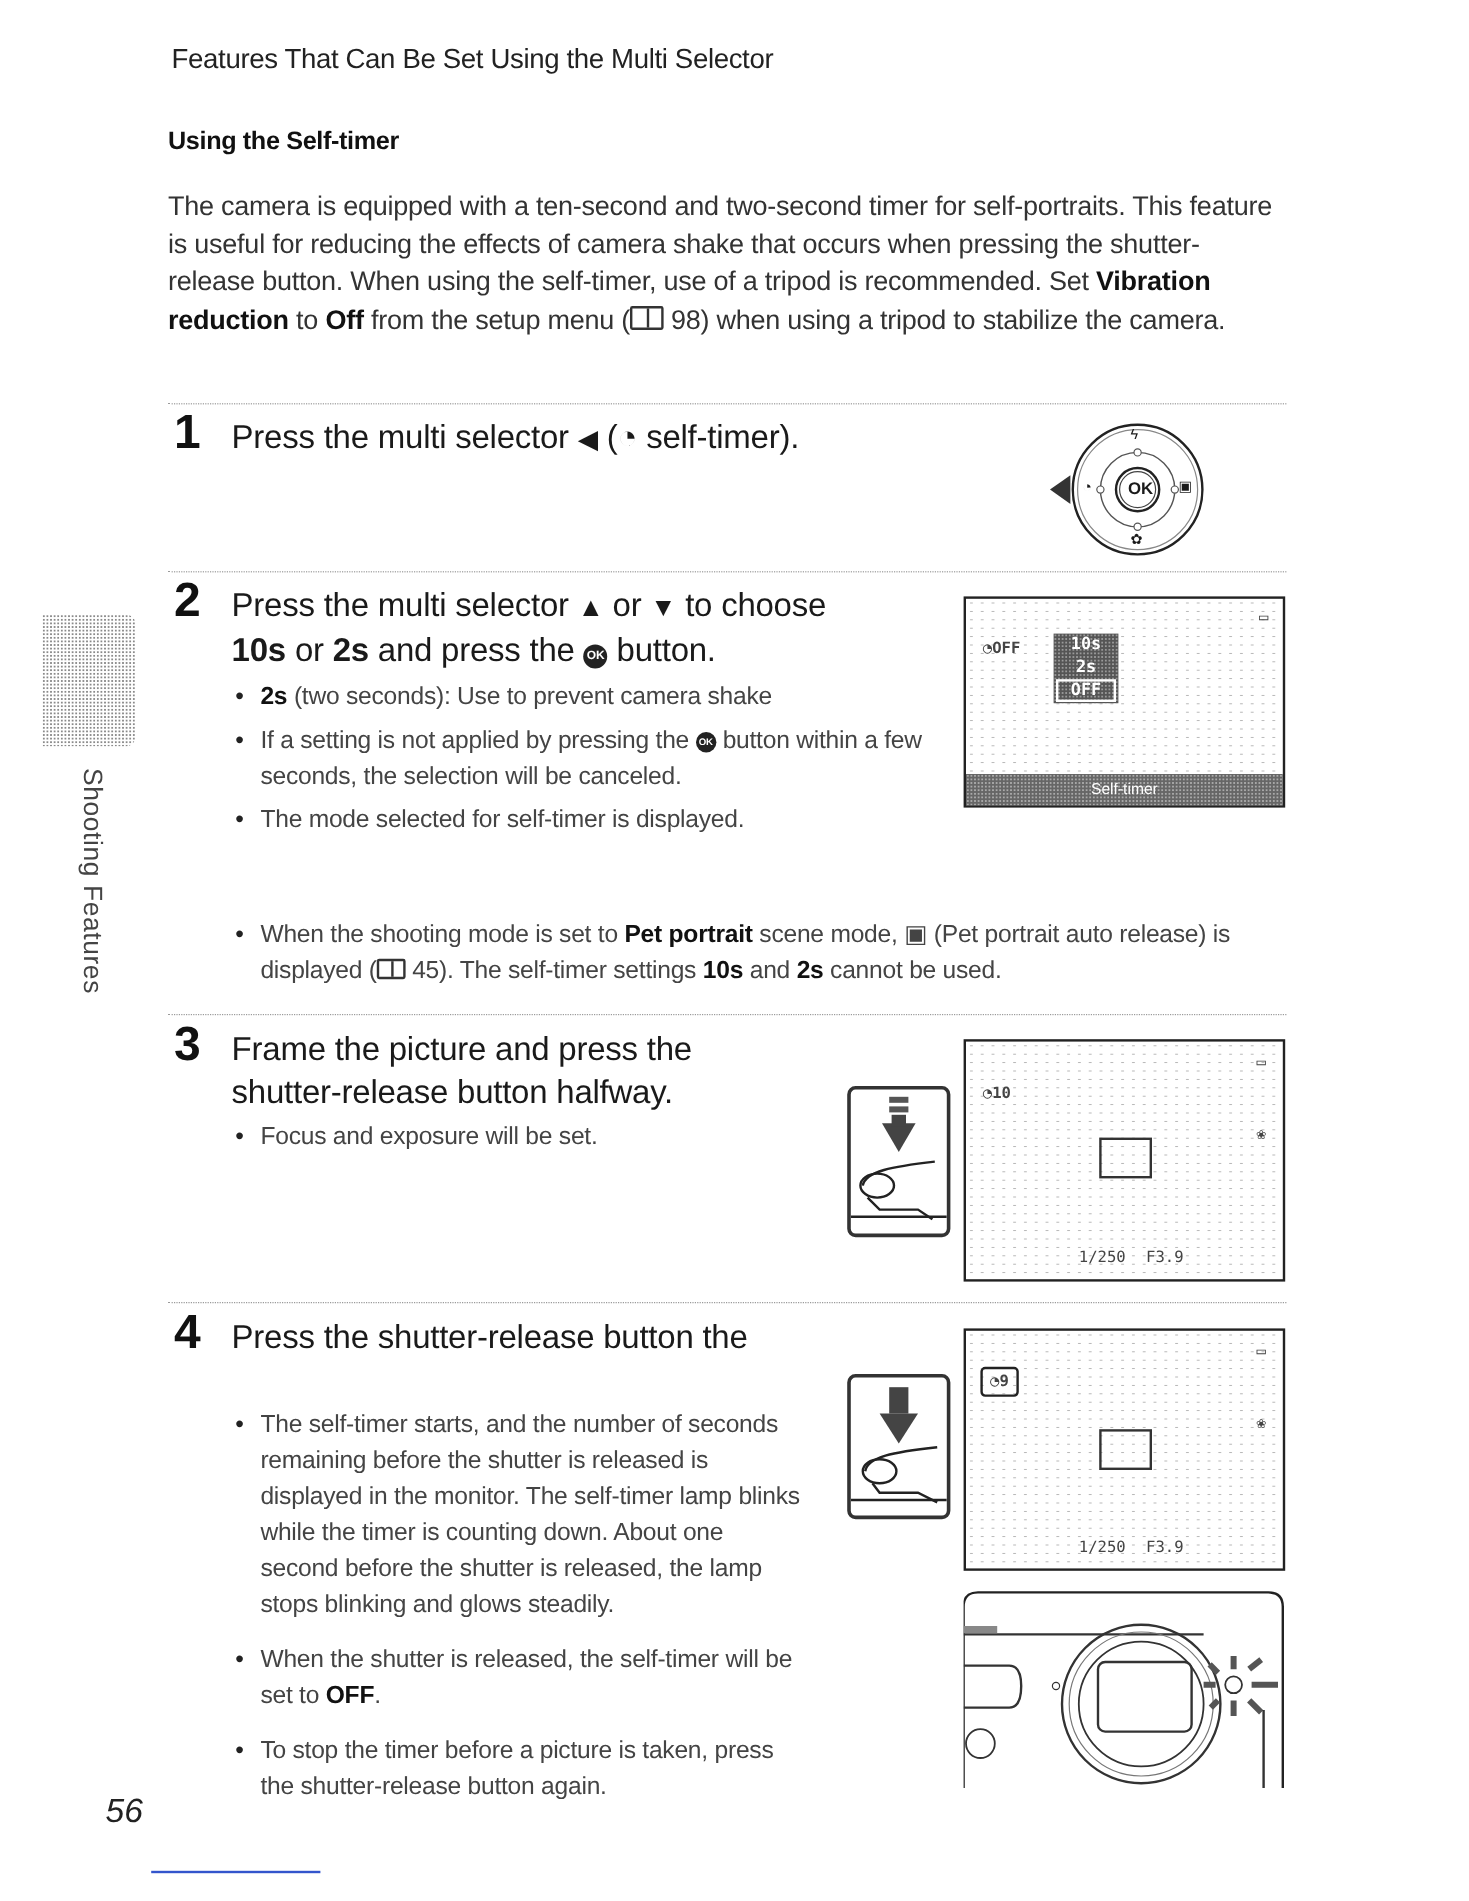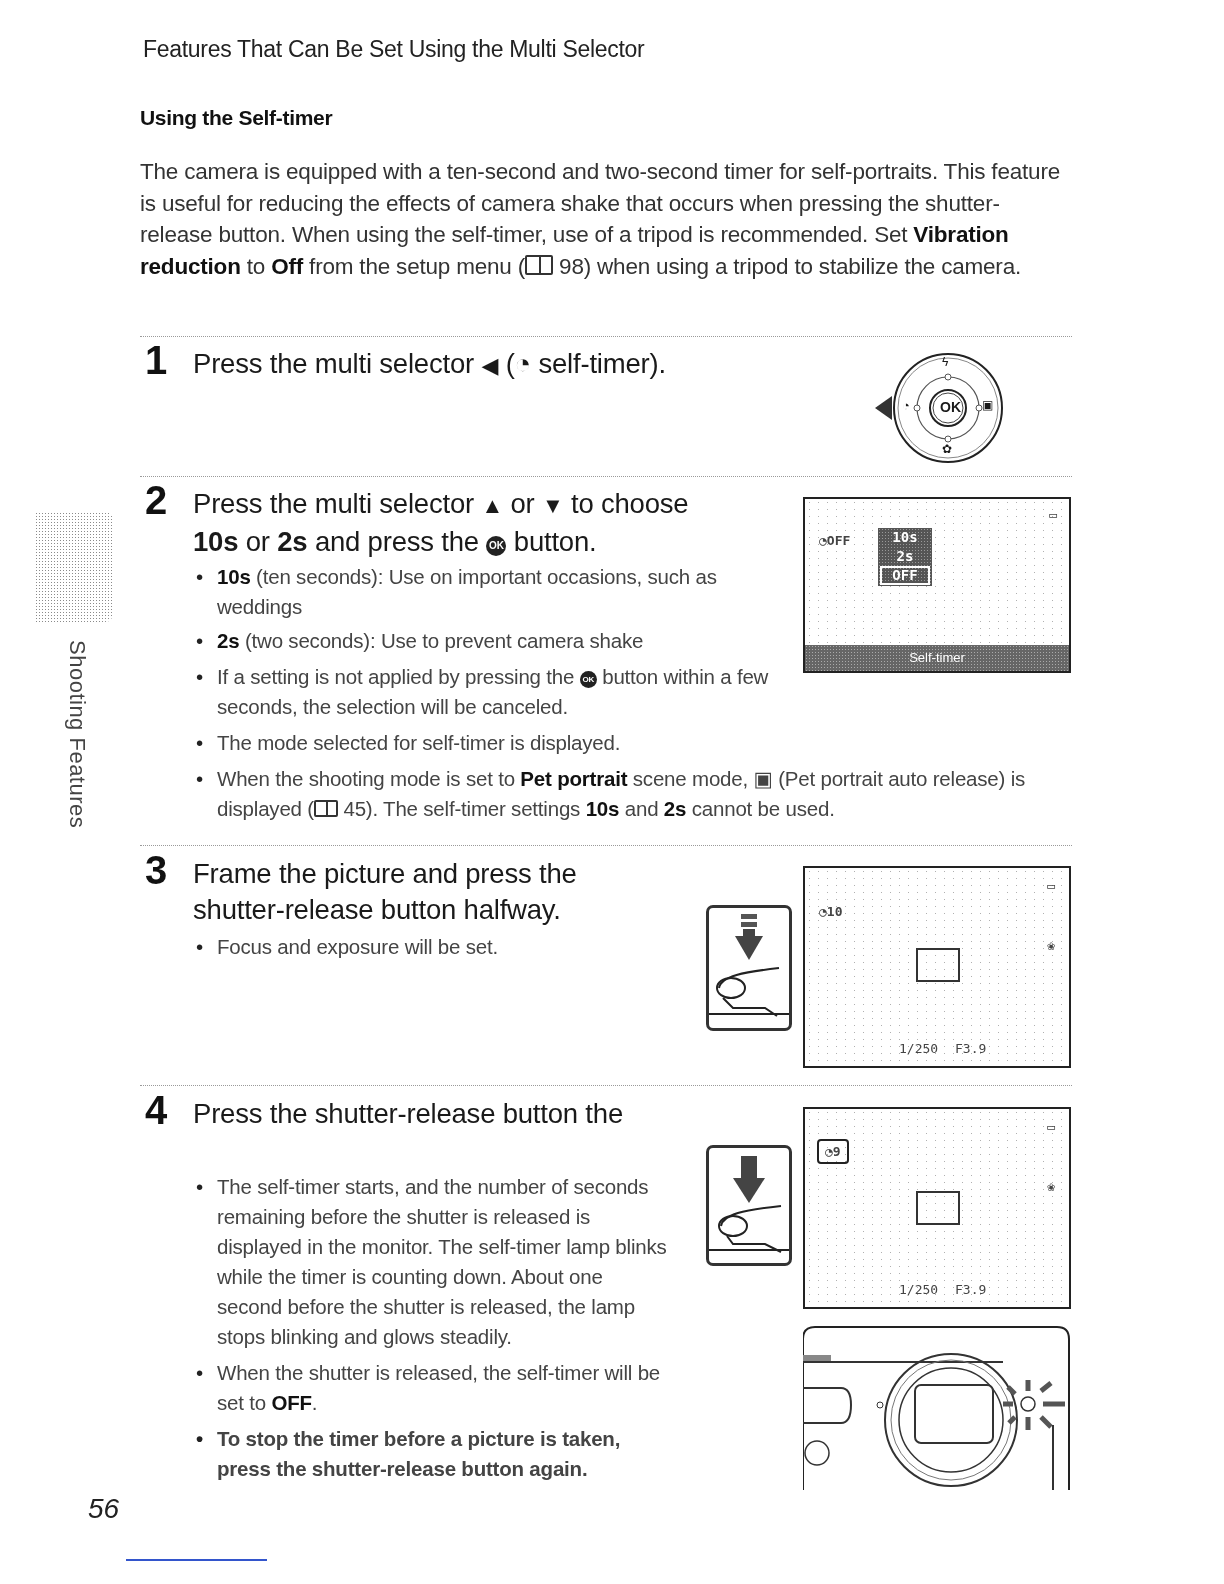--- a/index.html
+++ b/index.html
@@ -80,21 +80,20 @@
   <span class="abs" style="left:70px; top:90px; font-size:12px;">✿</span>
 </div>
 
 <div class="abs sep" style="top:476px;"></div>
 <div class="abs stepnum" style="left:145px; top:478px;">2</div>
 <div class="abs stephead" style="left:193px; top:486px; width:600px;">
   <span>Press the multi selector </span><span style="font-size:22px;">▲</span><span> or </span><span style="font-size:22px;">▼</span><span> to choose</span><br>
   <b>10s</b><span> or </span><b>2s</b><span> and press the </span><span class="ok-inline">OK</span><span> button.</span>
 </div>
 <ul class="abs bul" style="left:193px; top:562px; width:580px;">
-  <li><b>10s</b><span> (ten seconds): Use on important occasions, such as weddings</span></li>
   <li style="margin-top:4px;"><b>2s</b><span> (two seconds): Use to prevent camera shake</span></li>
   <li style="margin-top:6px;"><span>If a setting is not applied by pressing the </span><span class="ok-inline" style="width:17px;height:17px;line-height:17px;font-size:8px;">OK</span><span> button within a few seconds, the selection will be canceled.</span></li>
   <li style="margin-top:6px;"><span>The mode selected for self-timer is displayed.</span></li>
 </ul>
 <ul class="abs bul" style="left:193px; top:764px; width:870px;">
   <li>
     <span>When the shooting mode is set to </span><b>Pet portrait</b><span> scene mode, </span><span>▣</span><span> (Pet portrait auto release) is displayed (</span><span class="book-icon" style="width:20px;height:13px;"></span> <span>45</span><span>). The self-timer settings </span><b>10s</b><span> and </span><b>2s</b><span> cannot be used.</span>
   </li>
 </ul>
 
@@ -141,22 +140,22 @@
   <span class="hud" style="left:150px; bottom:10px;">F3.9</span>
 </div>
 
 <div class="abs sep" style="top:1085px;"></div>
 <div class="abs stepnum" style="left:145px; top:1088px;">4</div>
 <div class="abs stephead" style="left:193px; top:1096px;">
   <div>Press the shutter-release button the</div>
 </div>
 <ul class="abs bul" style="left:193px; top:1172px; width:480px;">
   <li><span>The self-timer starts, and the number of seconds remaining before the shutter is released is displayed in the monitor. The self-timer lamp blinks while the timer is counting down. About one second before the shutter is released, the lamp stops blinking and glows steadily.</span></li>
-  <li style="margin-top:6px;"><span>When the shutter is released, the self-timer will be set to </span><b>OFF</b><span>.</span></li>
-  <li style="margin-top:6px;font-weight:bold;"><span>To stop the timer before a picture is taken, press the shutter-release button again.</span></li>
+  <li style="margin-top:16px;"><span>When the shutter is released, the self-timer will be set to </span><b>OFF</b><span>.</span></li>
+  <li style="margin-top:16px;"><span>To stop the timer before a picture is taken, press the shutter-release button again.</span></li>
 </ul>
 
 <div class="abs hand-card" style="left:706px; top:1145px; width:80px; height:115px;">
   <svg width="80" height="115" viewBox="0 0 80 115">
     <rect x="32" y="8" width="16" height="22" fill="#444"></rect>
     <polygon points="24,30 56,30 40,55" fill="#444"></polygon>
     <path d="M12,78 C14,66 35,62 72,58" fill="none" stroke="#222" stroke-width="2"></path>
     <ellipse cx="24" cy="78" rx="14" ry="10" fill="none" stroke="#222" stroke-width="2"></ellipse>
     <path d="M18,88 L24,96 L56,96 L72,104" fill="none" stroke="#222" stroke-width="2"></path>
     <line x1="0" y1="102" x2="80" y2="102" stroke="#222" stroke-width="2"></line>

